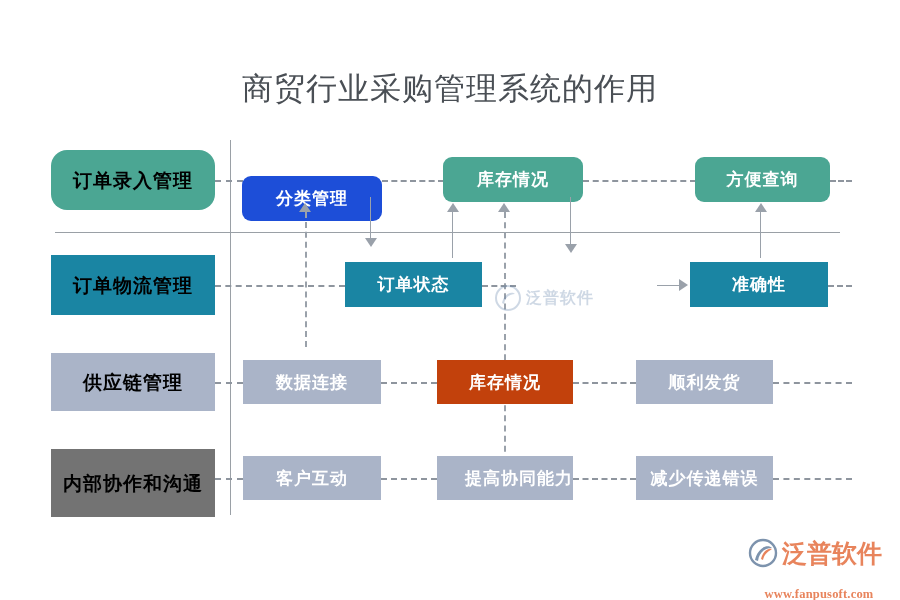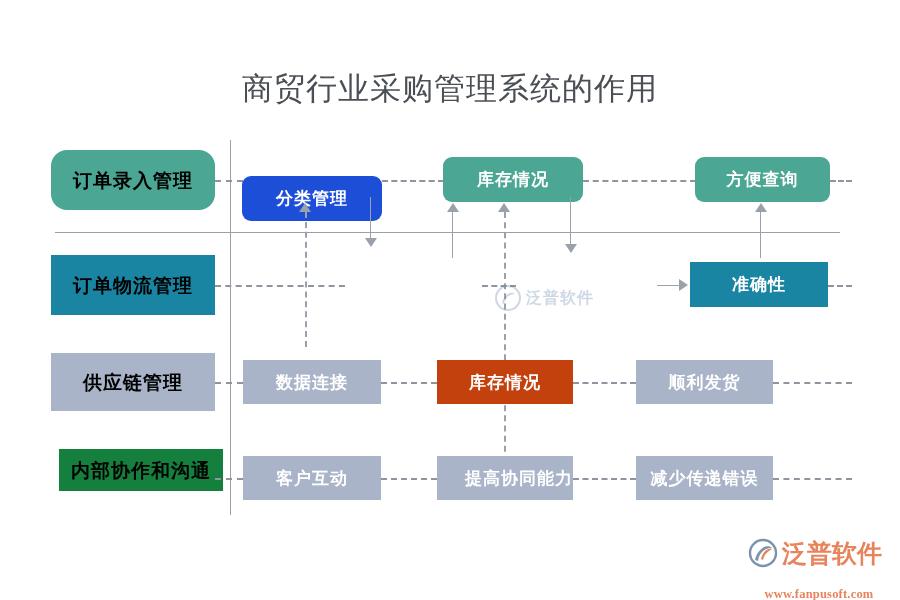--- a/index.html
+++ b/index.html
@@ -199,37 +199,38 @@
 
   <div class="solid-v" style="left:760px; top:212px; height:46px;"></div>
   <div class="arrowhead arrow-up" style="left:755px; top:203px;"></div>
 
   <div class="node cat sharp" style="left:51px; top:255px; width:164px; height:60px; background:#1a85a3;">订单物流管理</div>
 
   <div class="dash-h" style="left:215px; top:285px; width:130px;"></div>
   <div class="dash-h" style="left:482px; top:285px; width:34px;"></div>
   <div class="dash-h" style="left:828px; top:285px; width:24px;"></div>
 
+  <div class="node leaf" style="left:345px; top:262px; width:137px; height:45px; background:#1a85a3;">订单状态</div>
   <div class="node leaf" style="left:690px; top:262px; width:138px; height:45px; background:#1a85a3;">准确性</div>
 
   <div class="solid-h" style="left:657px; top:285px; width:24px;"></div>
   <div class="arrowhead arrow-right" style="left:679px; top:279px;"></div>
 
   <div class="node cat sharp" style="left:51px; top:353px; width:164px; height:58px; background:#aab4c8;">供应链管理</div>
 
   <div class="dash-h" style="left:215px; top:382px; width:28px;"></div>
   <div class="dash-h" style="left:381px; top:382px; width:56px;"></div>
   <div class="dash-h" style="left:573px; top:382px; width:63px;"></div>
   <div class="dash-h" style="left:773px; top:382px; width:79px;"></div>
 
   <div class="node leaf" style="left:243px; top:360px; width:138px; height:44px; background:#aab4c8;">数据连接</div>
   <div class="node leaf" style="left:437px; top:360px; width:136px; height:44px; background:#c2410c;">库存情况</div>
   <div class="node leaf" style="left:636px; top:360px; width:137px; height:44px; background:#aab4c8;">顺利发货</div>
 
-  <div class="node cat sharp" style="left:59px; top:449px; width:164px; height:42px; background:#15803d;">内部协作和沟通</div>
+  <div class="node cat sharp" style="left:51px; top:449px; width:164px; height:68px; background:#737373;">内部协作和沟通</div>
 
   <div class="dash-h" style="left:215px; top:478px; width:28px;"></div>
   <div class="dash-h" style="left:381px; top:478px; width:56px;"></div>
   <div class="dash-h" style="left:573px; top:478px; width:63px;"></div>
   <div class="dash-h" style="left:773px; top:478px; width:79px;"></div>
 
   <div class="node leaf" style="left:243px; top:456px; width:138px; height:44px; background:#aab4c8;">客户互动</div>
   <div class="node leaf" style="left:437px; top:456px; width:136px; height:44px; background:#aab4c8;padding-left:28px;">提高协同能力</div>
   <div class="node leaf" style="left:636px; top:456px; width:137px; height:44px; background:#aab4c8;">减少传递错误</div>
 

